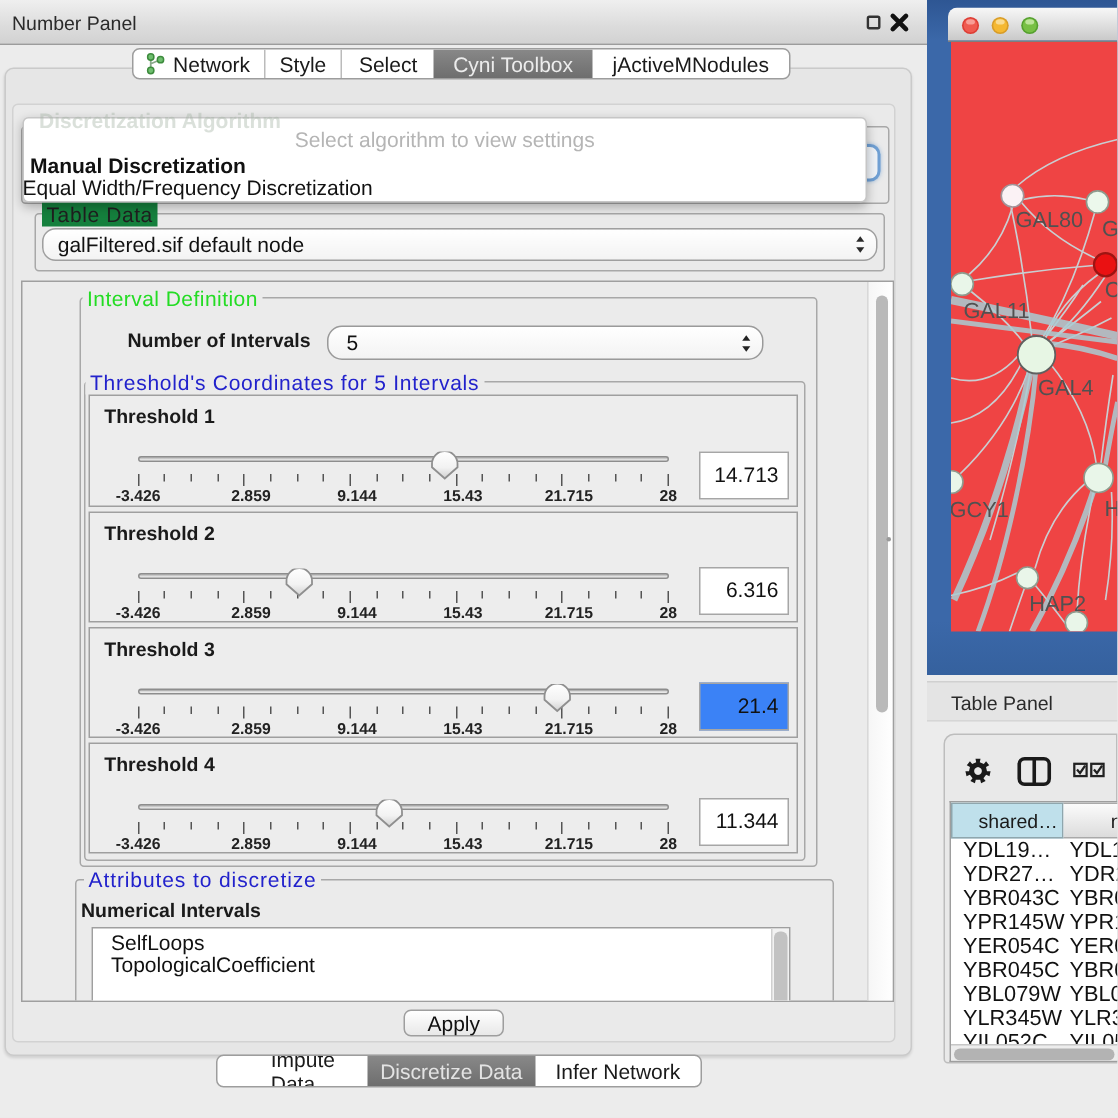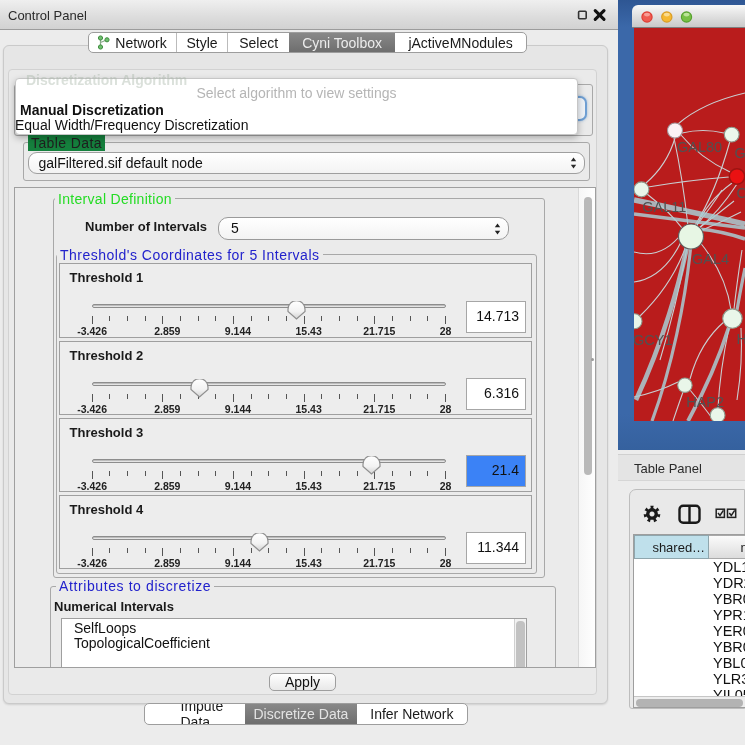--- a/index.html
+++ b/index.html
@@ -4,42 +4,42 @@
 <style>
   * { margin:0; padding:0; box-sizing:border-box; }
   html,body { width:745px; height:745px; overflow:hidden; }
   body { font-family:"Liberation Sans", sans-serif; background:#ececec; position:relative; }
   .abs { position:absolute; }
 </style>
 </head>
 <body>
 
 <div class="abs" style="left:0;top:0;width:618px;height:30px;background:linear-gradient(#efefef,#dcdcdc 60%,#d2d2d2);border-bottom:1px solid #9c9c9c;"></div>
-<div class="abs" style="left:8px;top:8px;font-size:13px;color:#2a2a2a;">Control Panel</div>
+<div class="abs" style="left:8px;top:8px;font-size:13px;color:#2a2a2a;">Number Panel</div>
 <svg class="abs" style="left:574px;top:7px;" width="36" height="16" viewBox="0 0 36 16">
   <rect x="4.6" y="4.2" width="7.6" height="7.6" rx="1" fill="none" stroke="#333" stroke-width="1.6"></rect>
   <path d="M21.2 3.6 L30 12.4 M30 3.6 L21.2 12.4" stroke="#111" stroke-width="3.1" stroke-linecap="round"></path>
 </svg>
 
 <div class="abs" style="left:618px;top:0;width:127px;height:450px;background:linear-gradient(#2e5693 0%,#3b68a9 6%,#3b68a9 92%,#35619e 100%);"></div>
 
 <div class="abs" style="left:632px;top:5px;width:113px;height:23px;background:linear-gradient(#f8f8f8,#c9c9c9);border-bottom:1px solid #7e7e7e;border-radius:6px 0 0 0;"></div>
 <svg class="abs" style="left:638px;top:9px;" width="60" height="16" viewBox="0 0 60 16">
   <circle cx="9" cy="8" r="5.7" fill="#dd3d34"></circle>
     <circle cx="9" cy="8" r="4.6" fill="#ef5a50"></circle>
     <ellipse cx="9" cy="5.6" rx="3" ry="1.8" fill="#f9a9a2" opacity=".85"></ellipse>
   <circle cx="28.8" cy="8" r="5.7" fill="#d89c27"></circle>
     <circle cx="28.8" cy="8" r="4.6" fill="#f5b832"></circle>
     <ellipse cx="28.8" cy="5.6" rx="3" ry="1.8" fill="#fbdf9a" opacity=".9"></ellipse>
   <circle cx="48.5" cy="8" r="5.7" fill="#55a02e"></circle>
     <circle cx="48.5" cy="8" r="4.6" fill="#78c045"></circle>
     <ellipse cx="48.5" cy="5.6" rx="3" ry="1.8" fill="#c4e8a2" opacity=".9"></ellipse>
 </svg>
 
-<div class="abs" style="left:634px;top:28px;width:111px;height:393px;background:#b91c1c;overflow:hidden;">
+<div class="abs" style="left:634px;top:28px;width:111px;height:393px;background:#ef4444;overflow:hidden;">
 <svg width="111" height="393" viewBox="634 28 111 393" style="position:absolute;left:0;top:0;">
   <g fill="none" stroke="#c9ced1" stroke-width="1.1">
     <path d="M745 93 Q 702 103 678 124"></path>
     <path d="M675 138 Q 667 165 646 183"></path>
     <path d="M674 138 Q 683 180 688 226"></path>
     <path d="M681 135 Q 700 158 730 172"></path>
     <path d="M682 133 Q 703 128 724 133"></path>
     <path d="M648 187 Q 690 180 729 177"></path>
     <path d="M647 194 Q 670 212 682 228"></path>
     <path d="M696 228 Q 706 202 732 183"></path>
@@ -107,20 +107,31 @@
     <rect x="73.2" y="5.2" width="8.2" height="8.2"></rect>
     <rect x="84.5" y="5.2" width="8.2" height="8.2"></rect>
     <path d="M75 9 l2 2.4 l3.4 -5"></path>
     <path d="M86.3 9 l2 2.4 l3.4 -5"></path>
   </g>
 </svg>
 
 <div class="abs" style="left:633px;top:533.5px;width:112px;height:174px;background:#fff;border:1px solid #9e9e9e;border-right:none;overflow:hidden;">
   <div class="abs" style="left:0;top:0;width:74.5px;height:24px;background:#bfe0eb;border:1px solid #8fa6ad;font-size:13px;color:#1a1a1a;text-align:center;line-height:23px;padding-left:15px;">shared…</div>
   <div class="abs" style="left:74.5px;top:0;width:80px;height:24px;background:linear-gradient(#fbfbfb,#dcdcdc);border:1px solid #a9a9a9;border-left:none;font-size:13px;color:#1a1a1a;padding-left:32px;line-height:23px;">name</div>
+  <div class="abs" style="left:0;top:24px;width:112px;height:137.5px;overflow:hidden;font-size:14.5px;color:#111;">
+    <div style="line-height:16px;padding-left:8px;">YDL19…</div>
+    <div style="line-height:16px;padding-left:8px;">YDR27…</div>
+    <div style="line-height:16px;padding-left:8px;">YBR043C</div>
+    <div style="line-height:16px;padding-left:8px;">YPR145W</div>
+    <div style="line-height:16px;padding-left:8px;">YER054C</div>
+    <div style="line-height:16px;padding-left:8px;">YBR045C</div>
+    <div style="line-height:16px;padding-left:8px;">YBL079W</div>
+    <div style="line-height:16px;padding-left:8px;">YLR345W</div>
+    <div style="line-height:16px;padding-left:8px;">YIL052C</div>
+  </div>
   <div class="abs" style="left:79px;top:24px;width:70px;height:137.5px;overflow:hidden;font-size:14.5px;color:#111;">
     <div style="line-height:16px;">YDL194W</div>
     <div style="line-height:16px;">YDR277C</div>
     <div style="line-height:16px;">YBR043C</div>
     <div style="line-height:16px;">YPR145W</div>
     <div style="line-height:16px;">YER054C</div>
     <div style="line-height:16px;">YBR045C</div>
     <div style="line-height:16px;">YBL079W</div>
     <div style="line-height:16px;">YLR345W</div>
     <div style="line-height:16px;">YIL052C</div>

